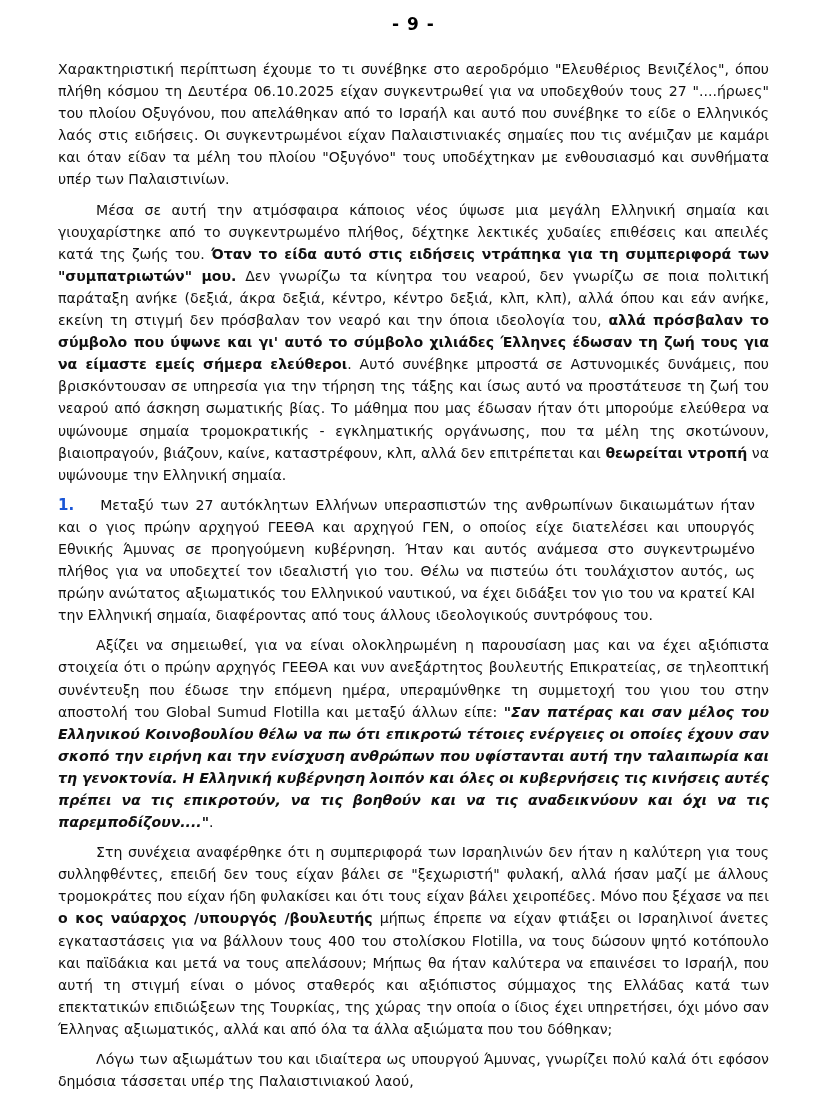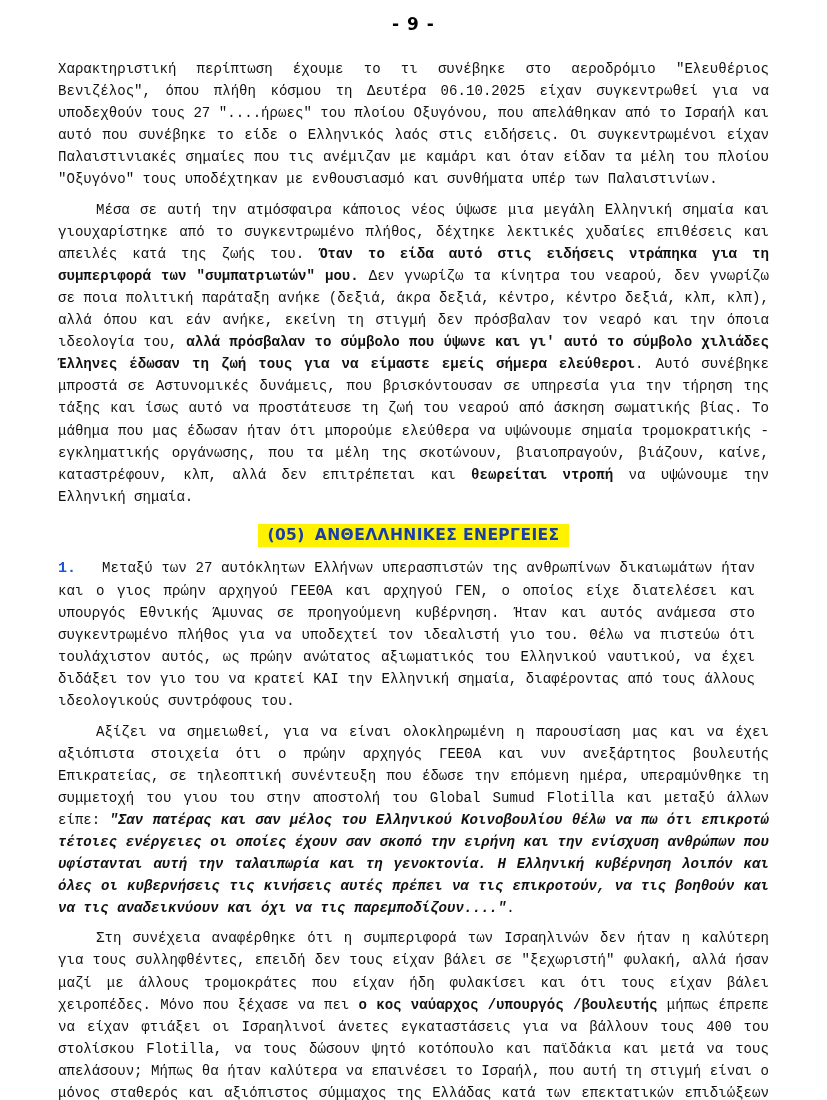--- a/index.html
+++ b/index.html
@@ -35,21 +35,20 @@
     font-size: 14.1px;
     line-height: 22.1px;
     text-align: justify;
     text-justify: inter-word;
     color: #111111;
     margin: 0 0 0 0;
     hyphens: none;
   }
   .para {
     margin: 0 0 8px 0;
-    font-family: Liberation Mono, monospace;
   }
   .para.indent {
     text-indent: 38px;
   }
   .para.tight {
     margin-bottom: 0;
   }
   b, .b {
     font-weight: bold;
   }
@@ -95,23 +94,20 @@
 <div class="page">
 
   <div class="page-number">- 9 -</div>
 
   <div class="body-text">
 
     <p class="para"><span>Χαρακτηριστική περίπτωση έχουμε το τι συνέβηκε στο αεροδρόμιο "Ελευθέριος Βενιζέλος", όπου πλήθη κόσμου τη Δευτέρα 06.10.2025 είχαν συγκεντρωθεί για να υποδεχθούν τους 27 "....ήρωες" του πλοίου Οξυγόνου, που απελάθηκαν από το Ισραήλ και αυτό που συνέβηκε το είδε ο Ελληνικός λαός στις ειδήσεις. Οι συγκεντρωμένοι είχαν Παλαιστινιακές σημαίες που τις ανέμιζαν με καμάρι και όταν είδαν τα μέλη του πλοίου "Οξυγόνο" τους υποδέχτηκαν με ενθουσιασμό και συνθήματα υπέρ των Παλαιστινίων.</span></p>
 
     <p class="para indent"><span>Μέσα σε αυτή την ατμόσφαιρα κάποιος νέος ύψωσε μια μεγάλη Ελληνική σημαία και γιουχαρίστηκε από το συγκεντρωμένο πλήθος, δέχτηκε λεκτικές χυδαίες επιθέσεις και απειλές κατά της ζωής του. </span><b>Όταν το είδα αυτό στις ειδήσεις ντράπηκα για τη συμπεριφορά των "συμπατριωτών" μου.</b><span> Δεν γνωρίζω τα κίνητρα του νεαρού, δεν γνωρίζω σε ποια πολιτική παράταξη ανήκε (δεξιά, άκρα δεξιά, κέντρο, κέντρο δεξιά, κλπ, κλπ), αλλά όπου και εάν ανήκε, εκείνη τη στιγμή δεν πρόσβαλαν τον νεαρό και την όποια ιδεολογία του, </span><b>αλλά πρόσβαλαν το σύμβολο που ύψωνε και γι' αυτό το σύμβολο χιλιάδες Έλληνες έδωσαν τη ζωή τους για να είμαστε εμείς σήμερα ελεύθεροι</b><span>. Αυτό συνέβηκε μπροστά σε Αστυνομικές δυνάμεις, που βρισκόντουσαν σε υπηρεσία για την τήρηση της τάξης και ίσως αυτό να προστάτευσε τη ζωή του νεαρού από άσκηση σωματικής βίας. Το μάθημα που μας έδωσαν ήταν ότι μπορούμε ελεύθερα να υψώνουμε σημαία τρομοκρατικής - εγκληματικής οργάνωσης, που τα μέλη της σκοτώνουν, βιαιοπραγούν, βιάζουν, καίνε, καταστρέφουν, κλπ, αλλά δεν επιτρέπεται και </span><b>θεωρείται ντροπή</b><span> να υψώνουμε την Ελληνική σημαία.</span></p>
 
-    <div class="heading-wrap">
-      <span class="heading-hl"><span class="heading-num">(05)</span><span>ΑΝΘΕΛΛΗΝΙΚΕΣ ΕΝΕΡΓΕΙΕΣ</span></span>
-    </div>
 
     <p class="para list-para"><span class="item-num">1.</span><span class="lead-gap"></span><span>Μεταξύ των 27 αυτόκλητων Ελλήνων υπερασπιστών της ανθρωπίνων δικαιωμάτων ήταν και ο γιος πρώην αρχηγού ΓΕΕΘΑ και αρχηγού ΓΕΝ, ο οποίος είχε διατελέσει και υπουργός Εθνικής Άμυνας σε προηγούμενη κυβέρνηση. Ήταν και αυτός ανάμεσα στο συγκεντρωμένο πλήθος για να υποδεχτεί τον ιδεαλιστή γιο του. Θέλω να πιστεύω ότι τουλάχιστον αυτός, ως πρώην ανώτατος αξιωματικός του Ελληνικού ναυτικού, να έχει διδάξει τον γιο του να κρατεί ΚΑΙ την Ελληνική σημαία, διαφέροντας από τους άλλους ιδεολογικούς συντρόφους του.</span></p>
 
     <p class="para indent"><span>Αξίζει να σημειωθεί, για να είναι ολοκληρωμένη η παρουσίαση μας και να έχει αξιόπιστα στοιχεία ότι ο πρώην αρχηγός ΓΕΕΘΑ και νυν ανεξάρτητος βουλευτής Επικρατείας, σε τηλεοπτική συνέντευξη που έδωσε την επόμενη ημέρα, υπεραμύνθηκε τη συμμετοχή του γιου του στην αποστολή του Global Sumud Flotilla και μεταξύ άλλων είπε: </span><span class="bi">"Σαν πατέρας και σαν μέλος του Ελληνικού Κοινοβουλίου θέλω να πω ότι επικροτώ τέτοιες ενέργειες οι οποίες έχουν σαν σκοπό την ειρήνη και την ενίσχυση ανθρώπων που υφίστανται αυτή την ταλαιπωρία και τη γενοκτονία. Η Ελληνική κυβέρνηση λοιπόν και όλες οι κυβερνήσεις τις κινήσεις αυτές πρέπει να τις επικροτούν, να τις βοηθούν και να τις αναδεικνύουν και όχι να τις παρεμποδίζουν...."</span><span>.</span></p>
 
     <p class="para indent"><span>Στη συνέχεια αναφέρθηκε ότι η συμπεριφορά των Ισραηλινών δεν ήταν η καλύτερη για τους συλληφθέντες, επειδή δεν τους είχαν βάλει σε "ξεχωριστή" φυλακή, αλλά ήσαν μαζί με άλλους τρομοκράτες που είχαν ήδη φυλακίσει και ότι τους είχαν βάλει χειροπέδες. Μόνο που ξέχασε να πει </span><b>ο κος ναύαρχος /υπουργός /βουλευτής</b><span> μήπως έπρεπε να είχαν φτιάξει οι Ισραηλινοί άνετες εγκαταστάσεις για να βάλλουν τους 400 του στολίσκου Flotilla, να τους δώσουν ψητό κοτόπουλο και παϊδάκια και μετά να τους απελάσουν; Μήπως θα ήταν καλύτερα να επαινέσει το Ισραήλ, που αυτή τη στιγμή είναι ο μόνος σταθερός και αξιόπιστος σύμμαχος της Ελλάδας κατά των επεκτατικών επιδιώξεων της Τουρκίας, της χώρας την οποία ο ίδιος έχει υπηρετήσει, όχι μόνο σαν Έλληνας αξιωματικός, αλλά και από όλα τα άλλα αξιώματα που του δόθηκαν;</span></p>
 
     <p class="para indent tight"><span>Λόγω των αξιωμάτων του και ιδιαίτερα ως υπουργού Άμυνας, γνωρίζει πολύ καλά ότι εφόσον δημόσια τάσσεται υπέρ της Παλαιστινιακού λαού, </span></p>
 
   </div>

